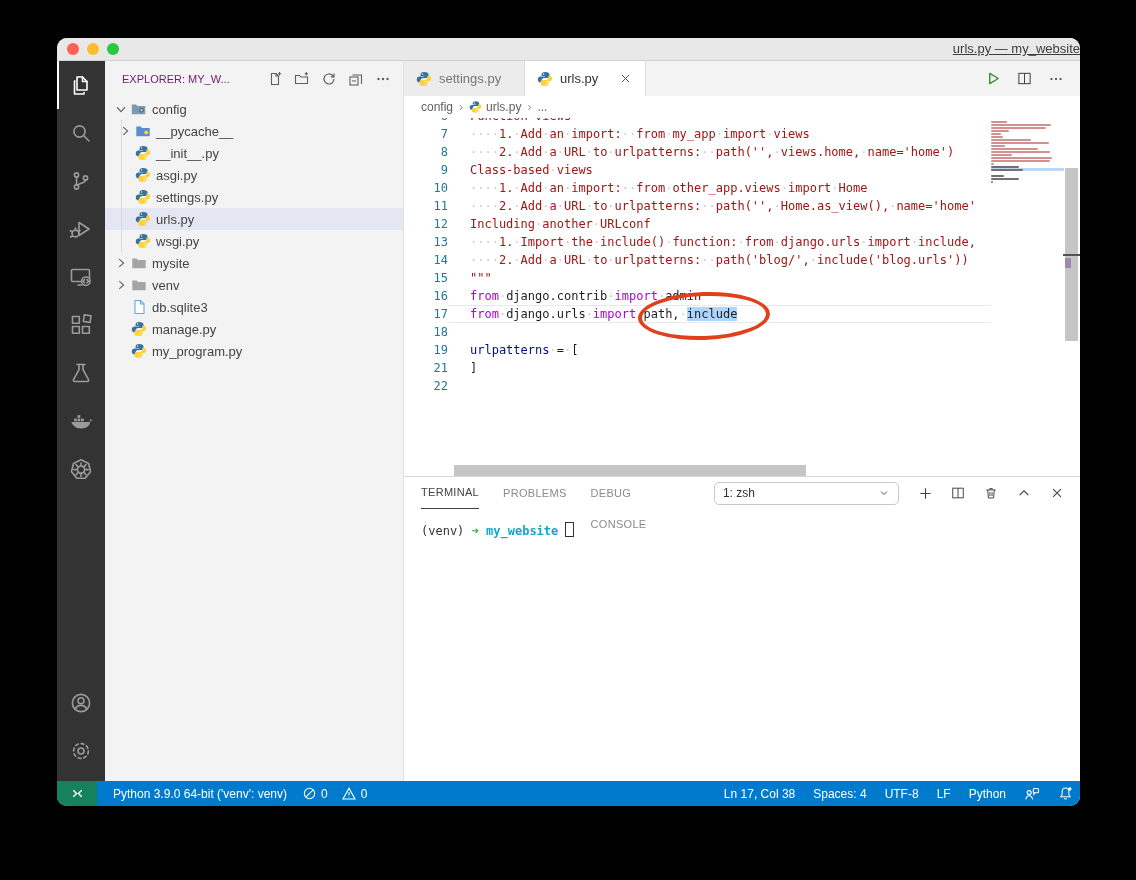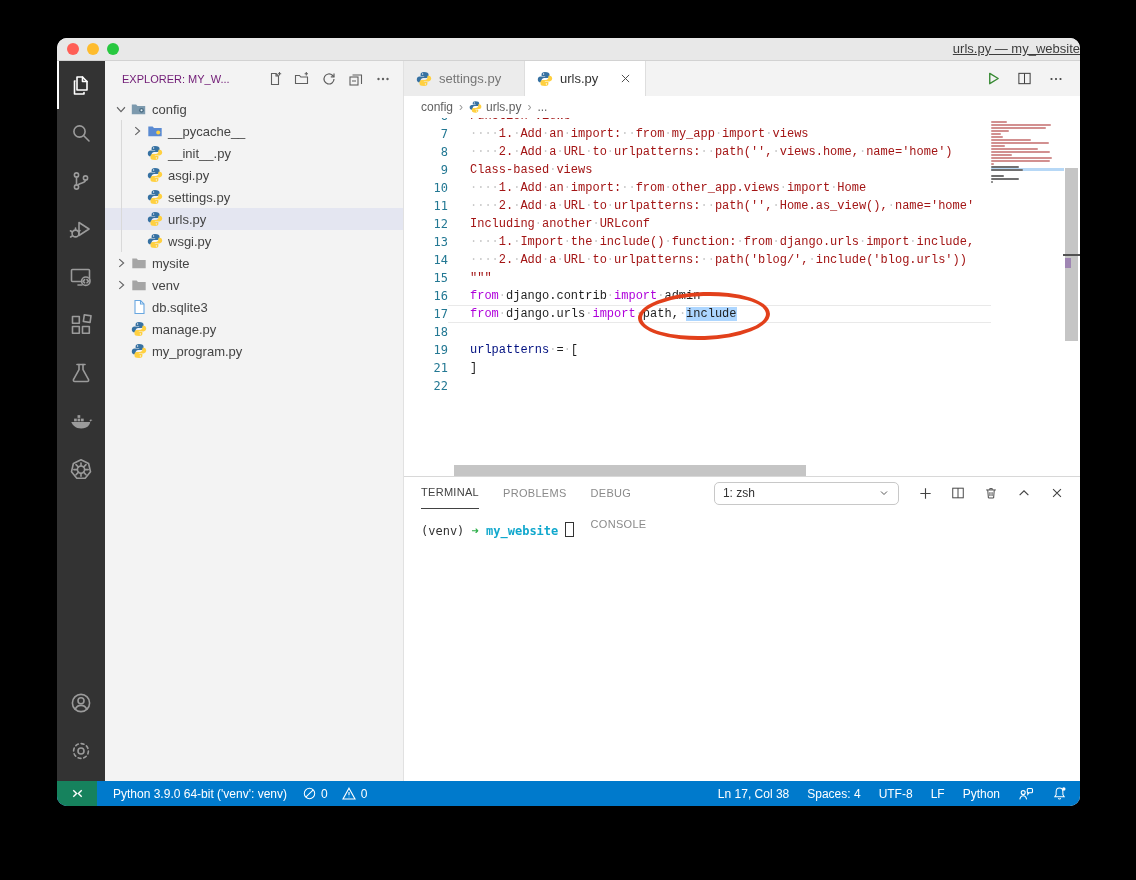--- a/index.html
+++ b/index.html
@@ -22,41 +22,41 @@
   .sidebar{width:298px;background:#f3f3f3;border-right:1px solid #e1e1e1;display:flex;flex-direction:column;flex:none;}
   .sidebar-header{height:35px;display:flex;align-items:center;padding:0 10px 0 17px;color:#701a75;flex:none;}
   .sidebar-title{font-size:11px;white-space:nowrap;}
   .sidebar-actions{margin-left:auto;display:flex;gap:7px;color:#5f5f5f;}
   .sb-act{width:20px;height:20px;display:flex;align-items:center;justify-content:center;border-radius:3px;}
   .tree{flex:1;overflow:hidden;padding-top:2px;}
   .tree-row{height:22px;display:flex;align-items:center;font-size:13px;color:#444;position:relative;cursor:pointer;}
   .tree-row.selected{background:#e4e6f1;}
   .tree-row .chev{width:18px;height:16px;display:flex;align-items:center;justify-content:center;flex:none;color:#646465;}
   .tree-row .ticon{width:17px;height:16px;margin-right:5px;flex:none;display:flex;align-items:center;justify-content:center;}
-  .tree-row.lvl1{padding-left:23px;text-align:right;}
+  .tree-row.lvl1{padding-left:11px;text-align:right;}
   .tree-row.lvl0{padding-left:7px;}
   .tree-row.lvl1::before{content:"";position:absolute;left:16px;top:0;bottom:0;border-left:1px solid #d9d9d9;}
   
   .editor-col{flex:1;display:flex;flex-direction:column;min-width:0;background:#fff;}
   .tabs{height:35px;background:#f3f3f3;display:flex;align-items:stretch;flex:none;}
   .tab{display:flex;align-items:center;gap:7px;padding:0 12px;font-size:13px;border-right:1px solid #dedede;
        color:#767676;background:#ececec;min-width:96px;cursor:pointer;}
   .tab.active{background:#fff;color:#333;}
   .tab .closex{margin-left:12px;color:#4d4d4d;width:16px;height:16px;display:flex;align-items:center;justify-content:center;}
   .tab-actions{margin-left:auto;display:flex;align-items:center;gap:16px;padding-right:16px;color:#424242;}
   .breadcrumb{height:22px;display:flex;align-items:center;font-size:12px;color:#616161;padding-left:17px;gap:6px;background:#fff;flex:none;}
   .crumb-sep{color:#9a9a9a;}
   .crumb{display:flex;align-items:center;gap:4px;cursor:pointer;}
   
   .editor-area{flex:1;position:relative;overflow:hidden;background:#fff;}
   .code-scroll{position:absolute;left:0;top:0;width:587px;bottom:0;overflow:hidden;}
   .code-lines{position:absolute;left:0;top:-11px;width:100%;}
   .code-line{height:18px;display:flex;white-space:pre;font:12px/18px "DejaVu Sans Mono",monospace;}
   .gutter{width:44px;text-align:right;color:#237893;flex:none;font:12px/18px "DejaVu Sans Mono",monospace;}
-  .line-body{flex:1;padding-left:22px;box-sizing:border-box;height:18px;color:#1e1e1e;font-family:Liberation Mono, monospace;}
+  .line-body{flex:1;padding-left:22px;box-sizing:border-box;height:18px;color:#1e1e1e;}
   .code-line.current .line-body{border-top:1px solid #e9e9e9;border-bottom:1px solid #e9e9e9;line-height:16px;}
   .c-str{color:#a31515}.c-kw{color:#af00db}.c-var{color:#001080}.c-pl{color:#1e1e1e}
   .ws{color:#c9c9c9;}
   .selhl{background:#add6ff;}
   
   .minimap{position:absolute;left:587px;top:2px;width:73px;}
   .mm-line{height:3px;display:flex;align-items:center;}
   .mm-line.hl{background:#b7d8f6;}
   .mm-bar{height:2px;border-radius:1px;}
   .mm-bar.r{background:#d29090}.mm-bar.k{background:#707070}
@@ -77,21 +77,21 @@
   .shell-select .chev{margin-left:auto;color:#555;display:flex;}
   .panel-actions{display:flex;gap:15px;margin-left:17px;color:#424242;align-items:center;}
   .p-act{width:18px;height:18px;display:flex;align-items:center;justify-content:center;cursor:pointer;}
   .terminal-body{flex:1;padding:13px 0 0 17px;font:12px/18px "DejaVu Sans Mono","DejaVu Sans",monospace;color:#333;}
   .t-green{color:#2faf4a}.t-cyan{color:#11a8cd;font-weight:bold}
   .term-cursor{display:inline-block;width:7px;height:13px;border:1px solid #333;vertical-align:-2px;margin-left:7px;}
   
   .statusbar{height:25px;background:#007acc;display:flex;align-items:center;color:#fff;font-size:12px;flex:none;}
   .remote-badge{width:40px;height:25px;background:#16825d;display:flex;align-items:center;justify-content:center;flex:none;cursor:pointer;}
   .sb-item{margin-left:16px;display:flex;align-items:center;gap:5px;cursor:pointer;white-space:nowrap;}
-  .sb-right{margin-left:auto;display:flex;align-items:center;gap:18px;padding-right:13px;}
+  .sb-right{margin-left:auto;display:flex;align-items:center;gap:18px;padding-right:7px;}
   .sb-right .sb-item{margin-left:0;}
   svg{display:block;}
 </style>
 </head>
 <body>
 
 <div class="window">
 
   <div class="titlebar">
     <div class="traffic">

